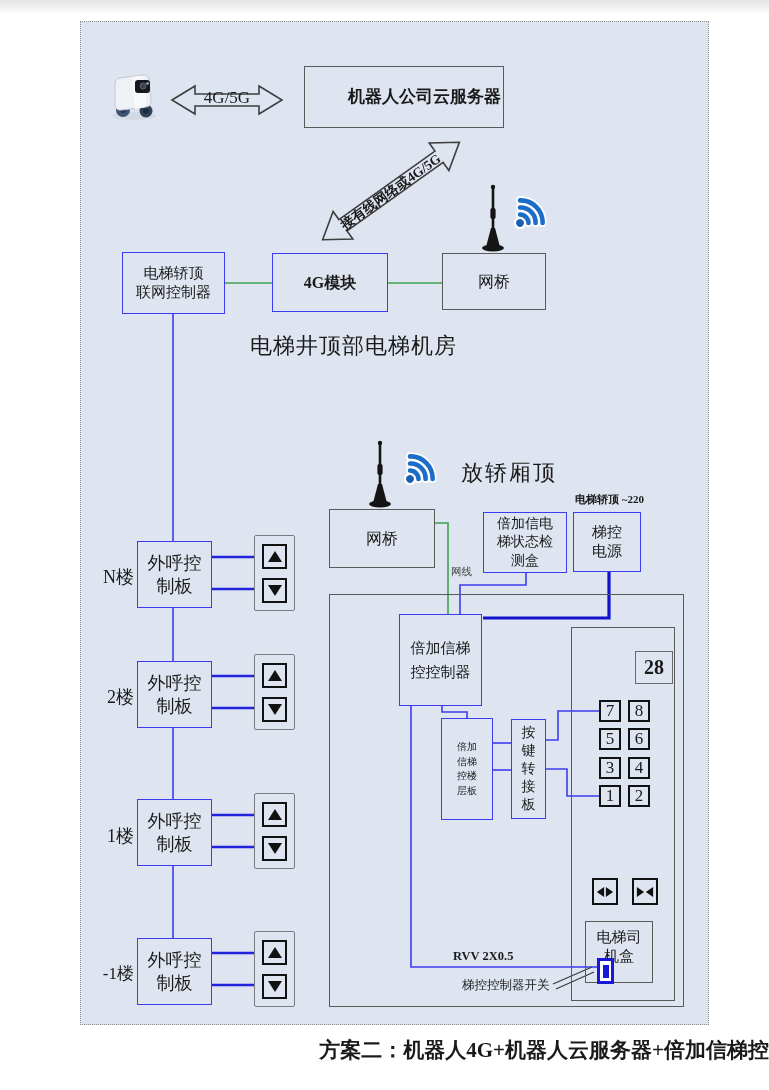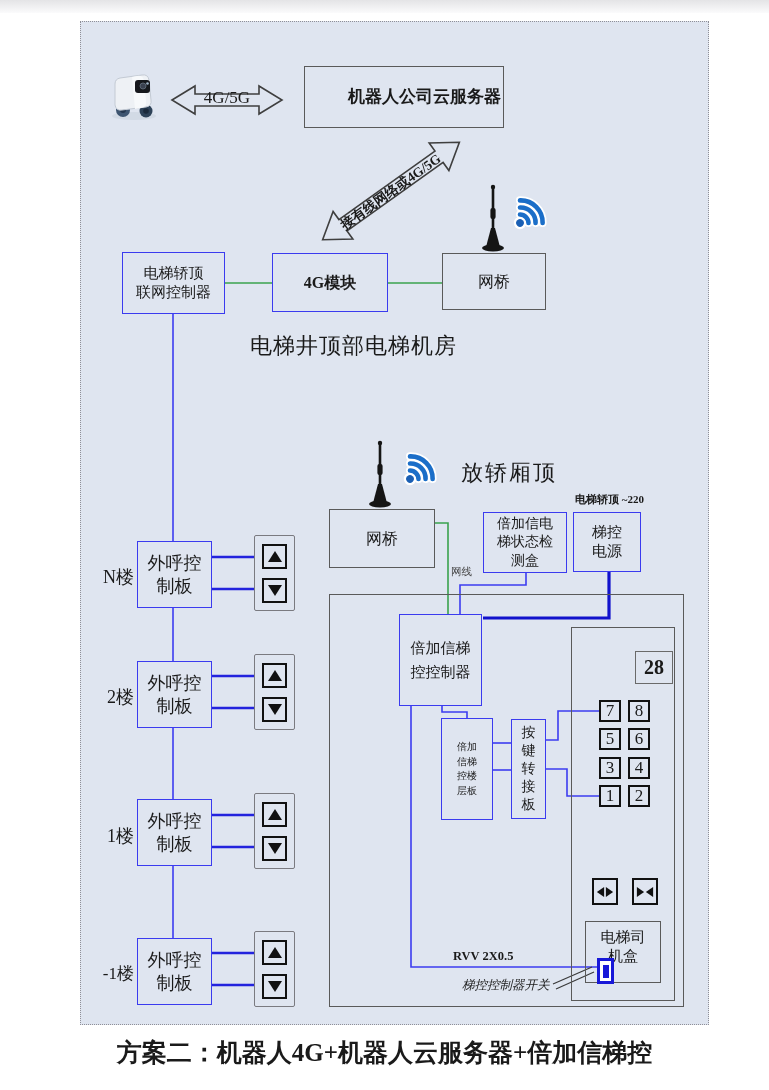--- a/index.html
+++ b/index.html
@@ -27,22 +27,22 @@
   .tri-up{width:0;height:0;border-left:7px solid transparent;
     border-right:7px solid transparent;border-bottom:11px solid #111;}
   .tri-down{width:0;height:0;border-left:7px solid transparent;
     border-right:7px solid transparent;border-top:11px solid #111;}
   .doorbtn{position:absolute;width:26px;height:27px;box-sizing:border-box;
     border:2.6px solid #111;display:flex;align-items:center;justify-content:center;}
   #switch{position:absolute;left:597px;top:958px;width:17px;height:26px;
     box-sizing:border-box;border:3px solid #1818d8;background:#fff;
     display:flex;align-items:center;justify-content:center;}
   #switch .rocker{width:6px;height:13px;background:#1818d8;}
-  #caption{left:0;top:1036px;width:769px;text-align:center;
-    font-size:25px;font-weight:bold;}
+  #caption{left:0;top:1036px;width:769px;text-align:right;
+    font-size:21px;font-weight:bold;}
 </style>
 </head>
 <body>
 
 <div id="top-strip" class="abs"></div>
 <div id="panel" class="abs"></div>
 
 <svg width="769" height="1090" viewBox="0 0 769 1090">
 
   <g stroke="#3aa24e" stroke-width="1.6" fill="none">
@@ -254,31 +254,31 @@
     <polygon points="19,7 11,1.5 11,12.5" fill="#111"></polygon>
   </svg>
 </div>
 <div class="doorbtn" style="left:632px;top:878px;">
   <svg width="18" height="14" viewBox="0 0 20 14" style="position:static;">
     <polygon points="1,1.5 1,12.5 9,7" fill="#111"></polygon>
     <polygon points="19,1.5 19,12.5 11,7" fill="#111"></polygon>
   </svg>
 </div>
 
-<div class="box gray" style="left:585px;top:921px;width:76px;height:62px;font-size:15px;align-items:center;justify-content:flex-start;padding-top:6px;">
+<div class="box gray" style="left:585px;top:921px;width:68px;height:62px;font-size:15px;align-items:center;justify-content:flex-start;padding-top:6px;">
   <div class="ln">电梯司</div>
   <div class="ln">机盒</div>
 </div>
 
 <div id="switch">
     <div class="rocker"></div>
   </div>
 
 <div class="lab" style="left:453px;top:949px;font-size:12.5px;font-weight:bold;">RVV 2X0.5</div>
-<div class="lab" style="left:462px;top:977px;font-size:12.5px;font-style:italic;">梯控控制器开关</div>
+<div class="lab" style="left:462px;top:977px;font-size:12.5px;">梯控控制器开关</div>
 
 <div class="lab" style="left:86px;top:565px;width:48px;text-align:right;font-size:18px;">N楼</div>
 <div class="box blue" style="left:137px;top:541px;width:75px;height:67px;font-size:18px;">
   <div class="ln">外呼控</div>
   <div class="ln">制板</div>
 </div>
 <div class="callpanel" style="left:254px;top:535px;">
   <div class="callbtn" style="top:8px;">
       <div class="tri-up"></div>
     </div>

